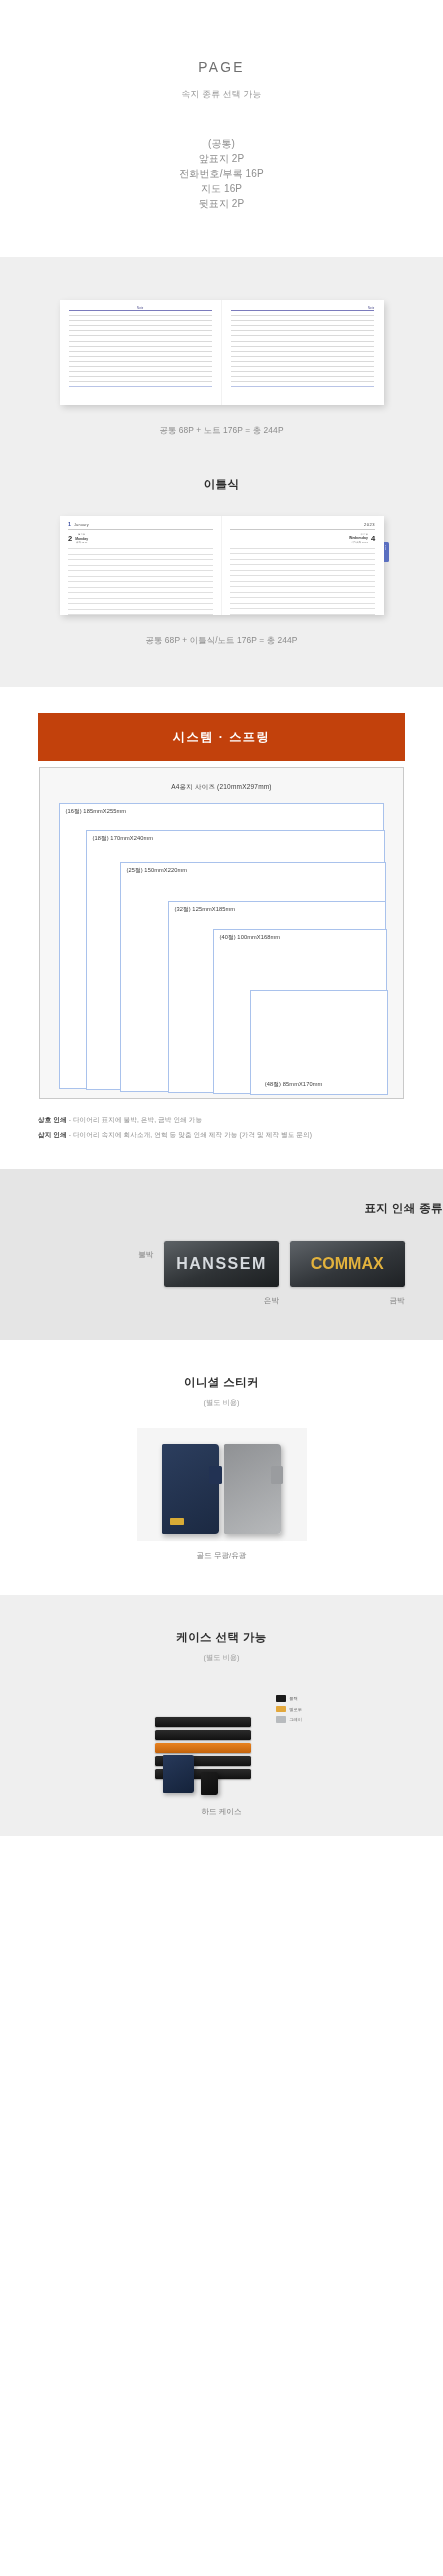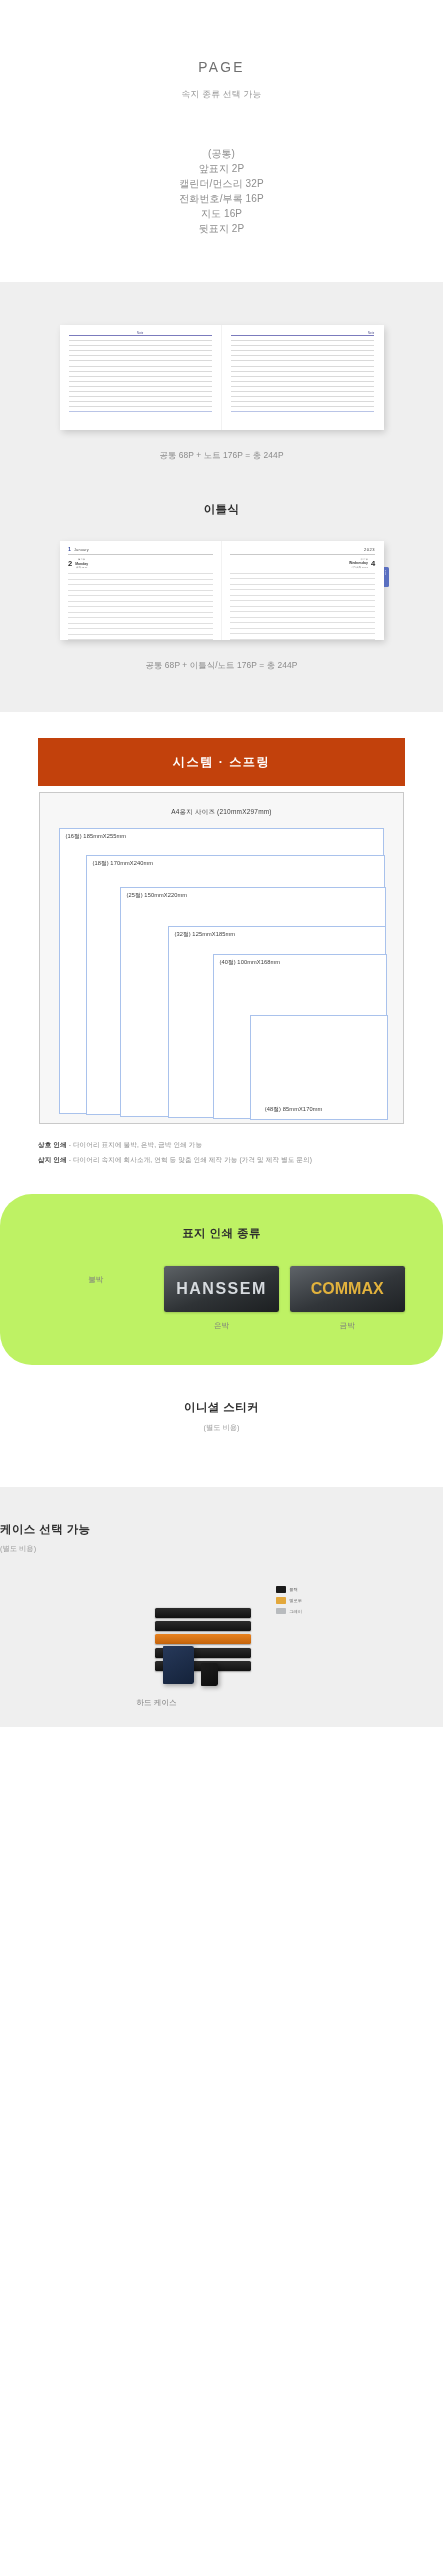--- a/index.html
+++ b/index.html
@@ -11,21 +11,21 @@
     -webkit-font-smoothing:antialiased;
   }
   .page{width:443px;position:relative;overflow:hidden;}
 
   
   .sec-intro{background:#fff;padding:60px 0 46px;text-align:center;}
   .intro-title{
     font-size:13.8px;letter-spacing:2.3px;color:#707070;font-weight:400;
     margin:0 0 13.8px;
   }
-  .intro-sub{font-size:8.8px;color:#9a9a9a;margin:0 0 45px;letter-spacing:0.2px;}
+  .intro-sub{font-size:8.8px;color:#9a9a9a;margin:0 0 35px;letter-spacing:0.2px;}
   .intro-list{list-style:none;margin:0;padding:0;}
   .intro-list li{font-size:10px;color:#8e8e8e;line-height:15px;letter-spacing:0.1px;}
 
   
   .sec-gray{background:#efefef;padding:43px 0 41px;text-align:center;}
   .blk-title{
     font-size:11.5px;font-weight:700;color:#2e2e2e;margin:0 0 24.5px;letter-spacing:0.4px;
   }
   .spread-wrap{width:324px;margin:0 auto;}
   .spread{
@@ -91,21 +91,21 @@
   .n25{position:absolute;left:33px;top:31px;width:264px;height:228px;border:0.8px solid #a9c2ec;background:#fff;}
   .n32{position:absolute;left:47px;top:38px;width:216px;height:190px;border:0.8px solid #a9c2ec;background:#fff;}
   .n40{position:absolute;left:44px;top:27px;width:172px;height:163px;border:0.8px solid #a9c2ec;background:#fff;}
   .n48{position:absolute;left:36px;top:60px;width:136px;height:103px;border:0.8px solid #a9c2ec;background:#fff;}
   .n48 .nlbl{top:auto;bottom:4.6px;left:13.8px;}
   .sys-notes{width:367px;margin:17px auto 0;}
   .sys-notes p{margin:0 0 6.1px;font-size:6.6px;color:#8c8c8c;letter-spacing:0.1px;}
   .sys-notes p b{color:#3a3a3a;font-weight:700;}
 
   
-  .sec-cover{background:#bef264;padding:32px 0 34px;text-align:center;border-radius:32px;}
+  .sec-cover{background:#e5e5e5;padding:32px 0 34px;text-align:right;}
   .plates{display:flex;justify-content:center;gap:10.7px;margin-top:6.1px;}
   .plate-col{width:115px;}
   .plate{
     height:46px;border-radius:2.3px;display:flex;align-items:center;justify-content:center;
     box-shadow:0 0.8px 2.3px rgba(0,0,0,.2);position:relative;overflow:hidden;
   }
   .plate.black{background:linear-gradient(160deg,#6e7479,#3c4146 60%,#23272a);}
   .plate.silver{background:linear-gradient(160deg,#5d6266,#2f3336 55%,#1c1f21);}
   .plate.gold{background:linear-gradient(160deg,#5f6469,#32363a 55%,#1e2124);}
   .plate .mark{font-size:16px;font-weight:800;letter-spacing:0.8px;}
@@ -129,21 +129,21 @@
   .bookA{width:57px;height:90px;background:linear-gradient(150deg,#2c3e5e,#1b2942);}
   .bookB{width:57px;height:90px;background:linear-gradient(150deg,#8f9194,#b7b9bb);}
   .strap{position:absolute;right:-2.3px;top:21.4px;width:12.2px;height:18.3px;background:#223253;border-radius:1.5px;}
   .bookB .strap{background:#9a9c9f;}
   .chip{position:absolute;left:7.6px;bottom:9.2px;width:13.8px;height:7.6px;border-radius:0.8px;font-size:3.1px;color:#222;display:flex;align-items:center;justify-content:center;}
   .chip.gold{background:#d8ab36;}
   .chip.silver{background:#c2c5c8;}
   .st-cap{font-size:7.6px;color:#7d7d7d;margin-top:10.7px;}
 
   
-  .sec-case{background:#efefef;padding:35px 0 19px;}
+  .sec-case{background:#efefef;padding:35px 0 19px;text-align:center;}
   .case-row{display:flex;justify-content:center;gap:13.8px;}
   .case-col{width:170px;}
   .case-stage{height:115px;background:#efefef;position:relative;}
   .paper-case{
     position:absolute;left:32px;bottom:20px;width:73px;height:44px;
     background:linear-gradient(150deg,#fdfdfd,#e4e4e4);
     box-shadow:1.5px 2.3px 6.1px rgba(0,0,0,.18);border-radius:1.5px;
     transform:skewY(-6deg);
   }
   .paper-case2{
@@ -182,21 +182,20 @@
 <body>
 
 <div class="page">
 
   <section class="sec-intro">
     <h1 class="intro-title">PAGE</h1>
     <p class="intro-sub">속지 종류 선택 가능</p>
     <ul class="intro-list">
       <li>(공통)</li>
       <li>앞표지 2P</li>
-      <li>캘린더/먼스리 32P</li>
       <li>전화번호/부록 16P</li>
       <li>지도 16P</li>
       <li>뒷표지 2P</li>
     </ul>
   </section>
 
   <section class="sec-gray">
 
     <div class="spread-wrap">
       <div class="spread note-spread">
@@ -361,20 +360,32 @@
         </div>
         <div class="plate-cap">금박</div>
       </div>
     </div>
   </section>
 
   <section class="sec-sticker">
     <h2 class="blk-title">이니셜 스티커</h2>
     <p class="sub-note">(별도 비용)</p>
     <div class="st-row">
+      <div class="st-col">
+        <div class="st-stage">
+          <div class="bookA">
+            <span class="strap"></span>
+            <span class="chip gold"></span>
+          </div>
+          <div class="bookB">
+            <span class="strap"></span>
+          </div>
+        </div>
+        <div class="st-cap">골드 무광/유광</div>
+      </div>
     </div>
   </section>
 
   <section class="sec-case">
     <h2 class="blk-title">케이스 선택 가능</h2>
     <p class="sub-note">(별도 비용)</p>
     <div class="case-row">
       <div class="case-col">
         <div class="case-stage">
           <div class="hard-stack">

